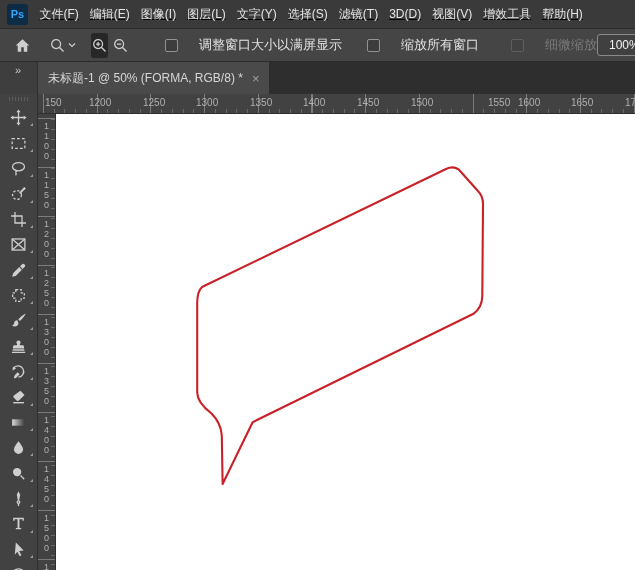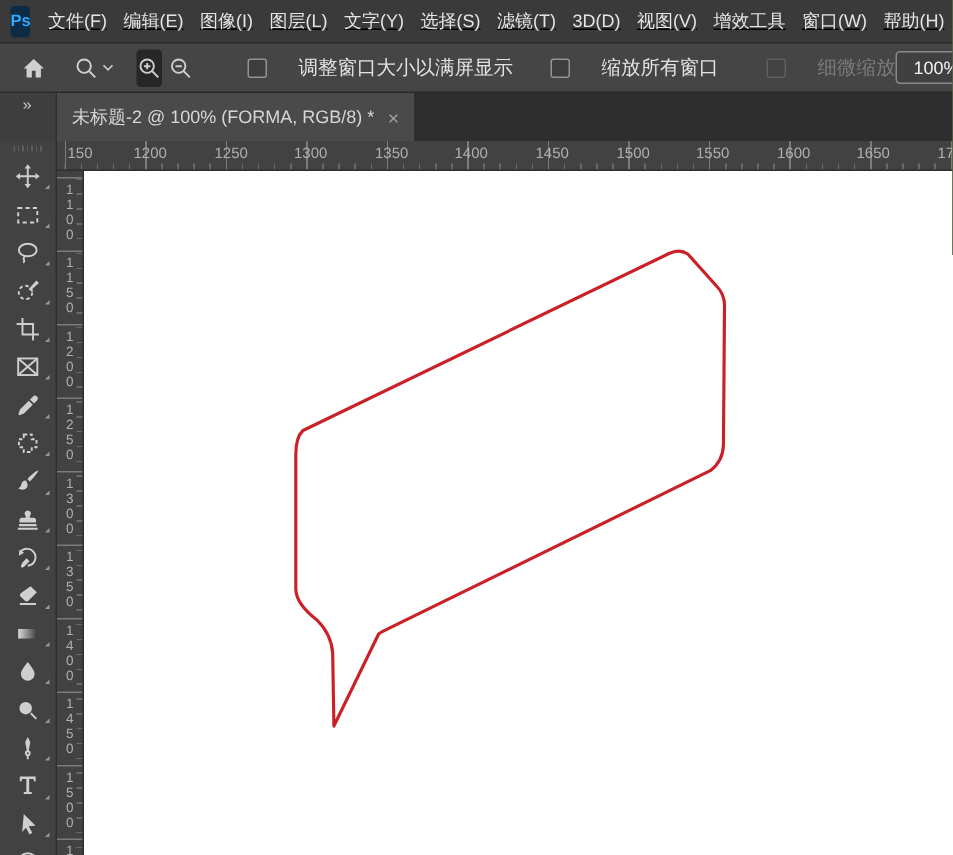--- a/index.html
+++ b/index.html
@@ -82,21 +82,20 @@
         <div class="menu-item">文件(F)</div>
         <div class="menu-item">编辑(E)</div>
         <div class="menu-item">图像(I)</div>
         <div class="menu-item">图层(L)</div>
         <div class="menu-item">文字(Y)</div>
         <div class="menu-item">选择(S)</div>
         <div class="menu-item">滤镜(T)</div>
         <div class="menu-item">3D(D)</div>
         <div class="menu-item">视图(V)</div>
         <div class="menu-item">增效工具</div>
-        <div class="menu-item">窗口(W)</div>
         <div class="menu-item">帮助(H)</div>
       </div>
   </div>
 
   <div class="optionsbar">
     <div class="opt-icon home opt">
         <svg viewBox="0 0 16 16" width="17" height="17">
           <path class="f" d="M8 2.2L1.6 8.1h1.9v5.7h3.3V9.6h2.4v4.2h3.3V8.1h1.9z"></path>
         </svg>
       </div>
@@ -144,21 +143,21 @@
     <div class="cb-group g3 disabled">
       <span class="checkbox"></span>
       <span class="cb-label">细微缩放</span>
     </div>
     <div class="zoom-box">100%</div>
   </div>
 
   <div class="tabrow">
     <div class="collapse">»</div>
     <div class="tab">
-      <span class="tab-title">未标题-2 @ 100% (FORMA, RGB/8) *</span>
+      <span class="tab-title">未标题-1 @ 50% (FORMA, RGB/8) *</span>
       <span class="tab-close">×</span>
     </div>
     <div class="tab-filler"></div>
   </div>
 
   <div class="content">
     <div class="tools">
       <div class="grip"></div>
       <div id="tool-list">
           <div class="tool">
@@ -278,21 +277,21 @@
     <div class="right">
       <div class="hruler" id="hruler">
           <div class="hlabel" style="left: 7px;">150</div>
           <div class="hlabel" style="left: 51px;">1200</div>
           <div class="hlabel" style="left: 105px;">1250</div>
           <div class="hlabel" style="left: 158px;">1300</div>
           <div class="hlabel" style="left: 212px;">1350</div>
           <div class="hlabel" style="left: 265px;">1400</div>
           <div class="hlabel" style="left: 319px;">1450</div>
           <div class="hlabel" style="left: 373px;">1500</div>
-          <div class="hlabel" style="left: 426px; text-align: center;">1550</div>
+          <div class="hlabel" style="left: 450px; text-align: center;">1550</div>
           <div class="hlabel" style="left: 480px;">1600</div>
           <div class="hlabel" style="left: 533px;">1650</div>
           <div class="hlabel" style="left: 587px;">1700</div>
         </div>
       <div class="canvas-row">
         <div class="vruler" id="vruler">
             <div class="vlabel" style="top: 7px;">1
 1
 0
 0</div>

